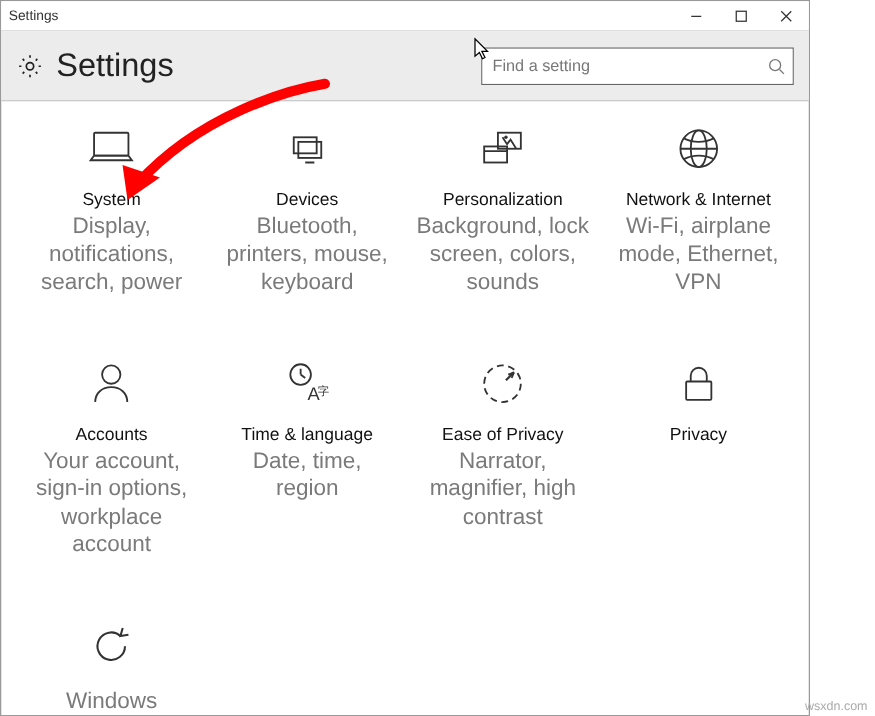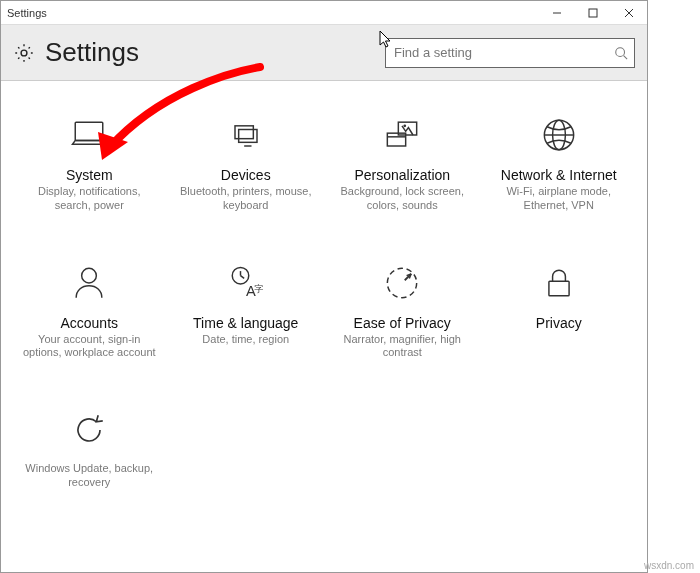--- a/index.html
+++ b/index.html
@@ -10,26 +10,26 @@
   .titlebar-controls { display: flex; height: 100%; }
   .tb-btn { width: 36px; height: 100%; display: flex; align-items: center; justify-content: center; font-size: 11px; color: #333; cursor: default; }
   .header { height: 56px; background: #ececec; display: flex; align-items: center; justify-content: space-between; padding: 0 12px; border-bottom: 1px solid #ccc; }
   .header-left { display: flex; align-items: center; gap: 10px; }
   .gear { width: 22px; height: 22px; }
   .app-title { font-size: 26px; font-weight: 300; color: #222; }
   .searchbox { position: relative; border: 1px solid #666; width: 250px; height: 30px; background: #fde047; display: flex; align-items: center; }
   .searchbox input { border: none; outline: none; width: 100%; height: 100%; padding: 0 28px 0 8px; font-size: 13px; color: #333; }
   .searchbox input::placeholder { color: #777; }
   .search-icon { width: 14px; height: 14px; position: absolute; right: 6px; top: 7px; color: #777; }
-  .content { flex: 1; padding: 32px 14px 10px 14px; overflow: hidden; }
+  .content { flex: 1; padding: 16px 14px 10px 14px; overflow: hidden; }
   .grid { display: grid; grid-template-columns: repeat(4, 1fr); row-gap: 48px; column-gap: 8px; }
   .tile { display: flex; flex-direction: column; align-items: center; text-align: center; cursor: default; padding: 0 4px; }
   .tile-icon { width: 44px; height: 44px; color: #2a2a2a; margin-bottom: 10px; display:flex; align-items:center; justify-content:center; }
   .tile-title { font-size: 14px; font-weight: 400; color: #111; margin-bottom: 2px;}
-  .tile-desc { font-size: 11px; color: #7a7a7a; line-height: 1.25; }
+  .tile-desc { font-size: 18px; color: #7a7a7a; line-height: 1.25; }
   .row2 { margin-top: 0; }
   .cursor-ptr { position: absolute; left: 379px; top: 30px; font-size: 15px; color:#000; pointer-events:none; }
   .red-arrow { position: absolute; left: 90px; top: 62px; pointer-events:none; }
   .watermark { position: absolute; right: 6px; bottom: 2px; font-size: 10px; color:#aaa; }
   svg { display:block; }
 </style>
 </head>
 <body>
 
 <div class="window">

